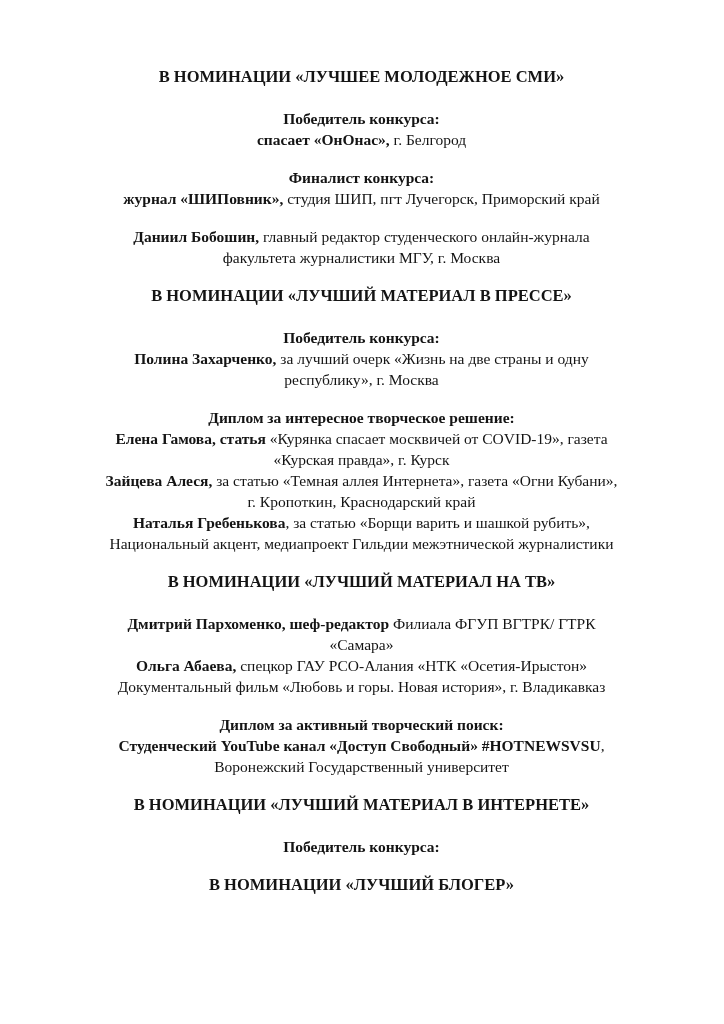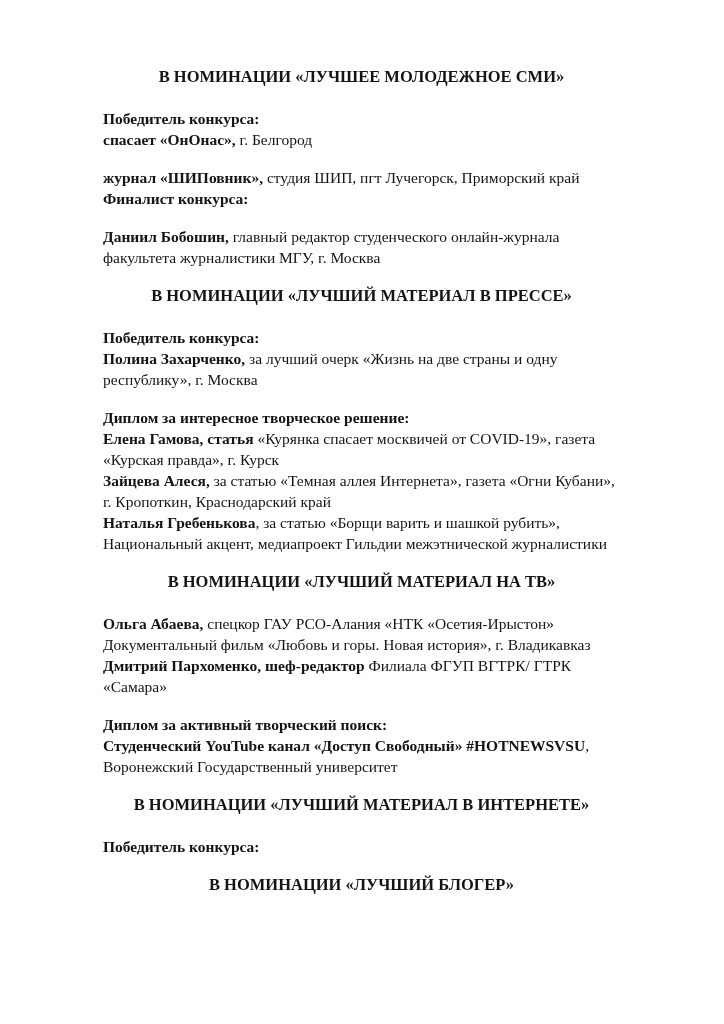--- a/index.html
+++ b/index.html
@@ -27,56 +27,56 @@
     font-weight: 700;
     font-size: 16.5px;
     line-height: 21px;
     text-align: center;
     white-space: nowrap;
   }
   .para {
     margin: 0;
     font-size: 15.5px;
     line-height: 21px;
-    text-align: left;
+    text-align: center;
   }
   .para .b {
     font-weight: 700;
   }
   .gap-lg { height: 21px; }
   .gap-sm { height: 17px; }
 </style>
 </head>
 <body>
 
 <div class="page">
     <div class="heading">В НОМИНАЦИИ «ЛУЧШЕЕ МОЛОДЕЖНОЕ СМИ»</div>
     <div class="gap-lg"></div>
     <p class="para"><span class="b">Победитель конкурса:</span></p>
     <p class="para"><span class="b">спасает «ОнОнас»,</span><span> г. Белгород</span></p>
     <div class="gap-sm"></div>
+    <p class="para"><span class="b">Финалист конкурса:</span></p>
     <p class="para"><span class="b">журнал «ШИПовник»,</span><span> студия ШИП, пгт Лучегорск, Приморский край</span></p>
-    <p class="para"><span class="b">Финалист конкурса:</span></p>
     <div class="gap-sm"></div>
     <p class="para"><span class="b">Даниил Бобошин,</span><span> главный редактор студенческого онлайн-журнала факультета журналистики МГУ, г. Москва</span></p>
     <div class="gap-sm"></div>
     <div class="heading">В НОМИНАЦИИ «ЛУЧШИЙ МАТЕРИАЛ В ПРЕССЕ»</div>
     <div class="gap-lg"></div>
     <p class="para"><span class="b">Победитель конкурса:</span></p>
     <p class="para"><span class="b">Полина Захарченко,</span><span> за лучший очерк «Жизнь на две страны и одну республику», г. Москва</span></p>
     <div class="gap-sm"></div>
     <p class="para"><span class="b">Диплом за интересное творческое решение:</span></p>
     <p class="para"><span class="b">Елена Гамова, статья</span><span> «Курянка спасает москвичей от COVID-19», газета «Курская правда», г. Курск</span></p>
     <p class="para"><span class="b">Зайцева Алеся,</span><span> за статью «Темная аллея Интернета», газета «Огни Кубани», г. Кропоткин, Краснодарский край</span></p>
     <p class="para"><span class="b">Наталья Гребенькова</span><span>, за статью «Борщи варить и шашкой рубить», Национальный акцент, медиапроект Гильдии межэтнической журналистики</span></p>
     <div class="gap-sm"></div>
     <div class="heading">В НОМИНАЦИИ «ЛУЧШИЙ МАТЕРИАЛ НА ТВ»</div>
     <div class="gap-lg"></div>
+    <p class="para"><span class="b">Дмитрий Пархоменко, шеф-редактор</span><span> Филиала ФГУП ВГТРК/ ГТРК «Самара»</span></p>
     <p class="para"><span class="b">Ольга Абаева,</span><span> спецкор ГАУ РСО-Алания «НТК «Осетия-Ирыстон»</span><br><span>Документальный фильм «Любовь и горы. Новая история», г. Владикавказ</span></p>
-    <p class="para"><span class="b">Дмитрий Пархоменко, шеф-редактор</span><span> Филиала ФГУП ВГТРК/ ГТРК «Самара»</span></p>
     <div class="gap-sm"></div>
     <p class="para"><span class="b">Диплом за активный творческий поиск:</span></p>
     <p class="para"><span class="b">Студенческий YouTube канал «Доступ Свободный» #HOTNEWSVSU</span><span>, Воронежский Государственный университет</span></p>
     <div class="gap-sm"></div>
     <div class="heading">В НОМИНАЦИИ «ЛУЧШИЙ МАТЕРИАЛ В ИНТЕРНЕТЕ»</div>
     <div class="gap-lg"></div>
     <p class="para"><span class="b">Победитель конкурса:</span></p>
     <div class="gap-sm"></div>
     <div class="heading">В НОМИНАЦИИ «ЛУЧШИЙ БЛОГЕР»</div>
   </div>

